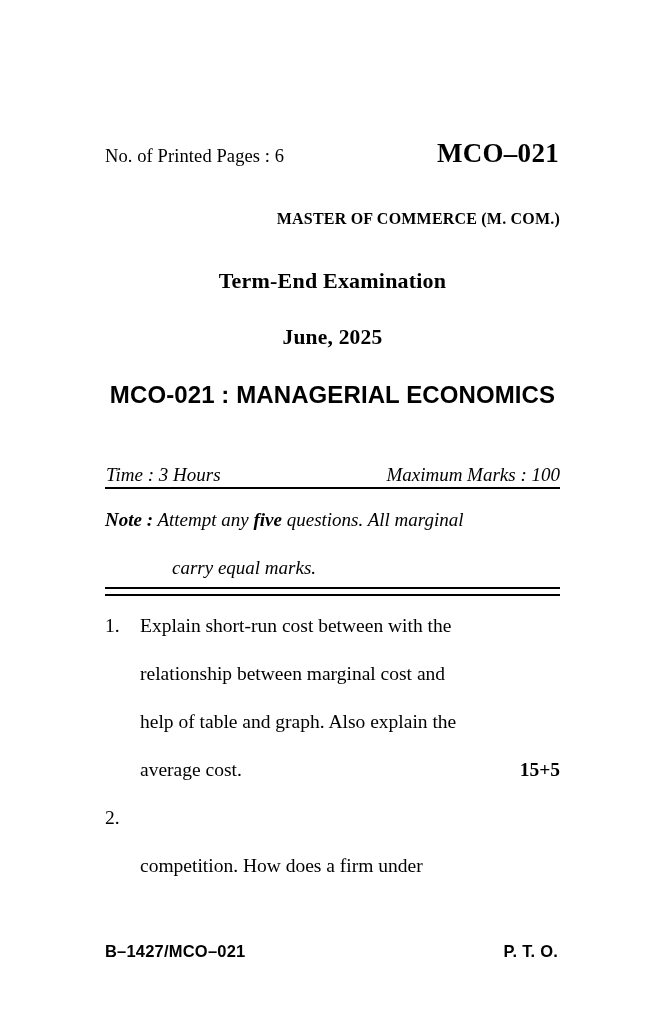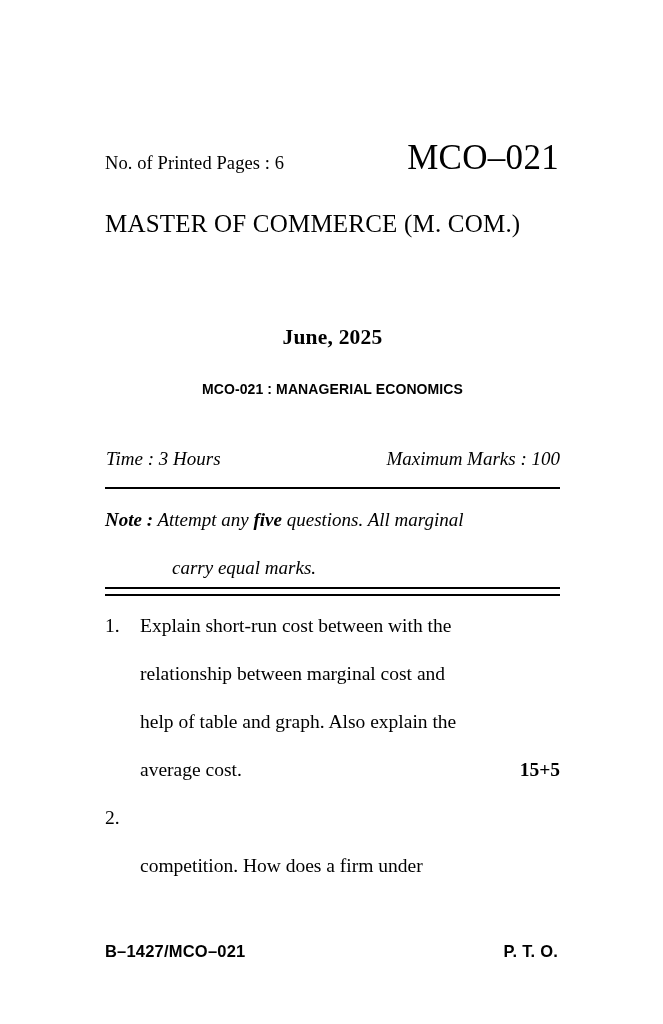--- a/index.html
+++ b/index.html
@@ -37,61 +37,61 @@
     display: flex;
     align-items: baseline;
     justify-content: space-between;
   }
   .printed-pages {
     font-size: 18.5px;
     letter-spacing: 0.1px;
     white-space: nowrap;
   }
   .paper-code {
-    font-size: 35px;
-    font-weight: normal;
+    font-size: 27px;
+    font-weight: bold;
     letter-spacing: 0.3px;
     white-space: nowrap;
     padding-right: 1px;
   }
 
   
   .title-main {
     top: 210px;
-    text-align: left;
-    font-size: 25px;
-    font-weight: normal;
+    text-align: right;
+    font-size: 16px;
+    font-weight: bold;
     letter-spacing: 0.2px;
   }
   .title-sub {
     top: 268px;
     text-align: center;
     font-size: 22px;
     font-weight: bold;
     letter-spacing: 0.2px;
   }
   .title-date {
     top: 325px;
     text-align: center;
     font-size: 21.5px;
     font-weight: bold;
     letter-spacing: 0.2px;
   }
   .course-line {
     top: 381px;
     text-align: center;
     font-family: "Liberation Sans", "DejaVu Sans", sans-serif;
-    font-size: 14px;
+    font-size: 24px;
     font-weight: bold;
     letter-spacing: 0.1px;
   }
 
   
   .timemarks {
-    top: 448px;
+    top: 464px;
     display: flex;
     justify-content: space-between;
     align-items: baseline;
     font-style: italic;
     font-size: 19px;
   }
   .timemarks .time { padding-left: 1px; }
   .timemarks .marks { padding-right: 0px; }
 
   
@@ -179,20 +179,21 @@
 <body>
 
 <div class="page">
 
   <div class="col header-row">
     <span class="printed-pages">No. of Printed Pages : 6</span>
     <span class="paper-code">MCO–021</span>
   </div>
 
   <div class="col title-main">MASTER OF COMMERCE (M. COM.)</div>
+  <div class="col title-sub">Term-End Examination</div>
   <div class="col title-date">June, 2025</div>
   <div class="col course-line">MCO-021 : MANAGERIAL ECONOMICS</div>
 
   <div class="col timemarks">
     <span class="time">Time : 3 Hours</span>
     <span class="marks">Maximum Marks : 100</span>
   </div>
 
   <div class="rule-single"></div>
 

